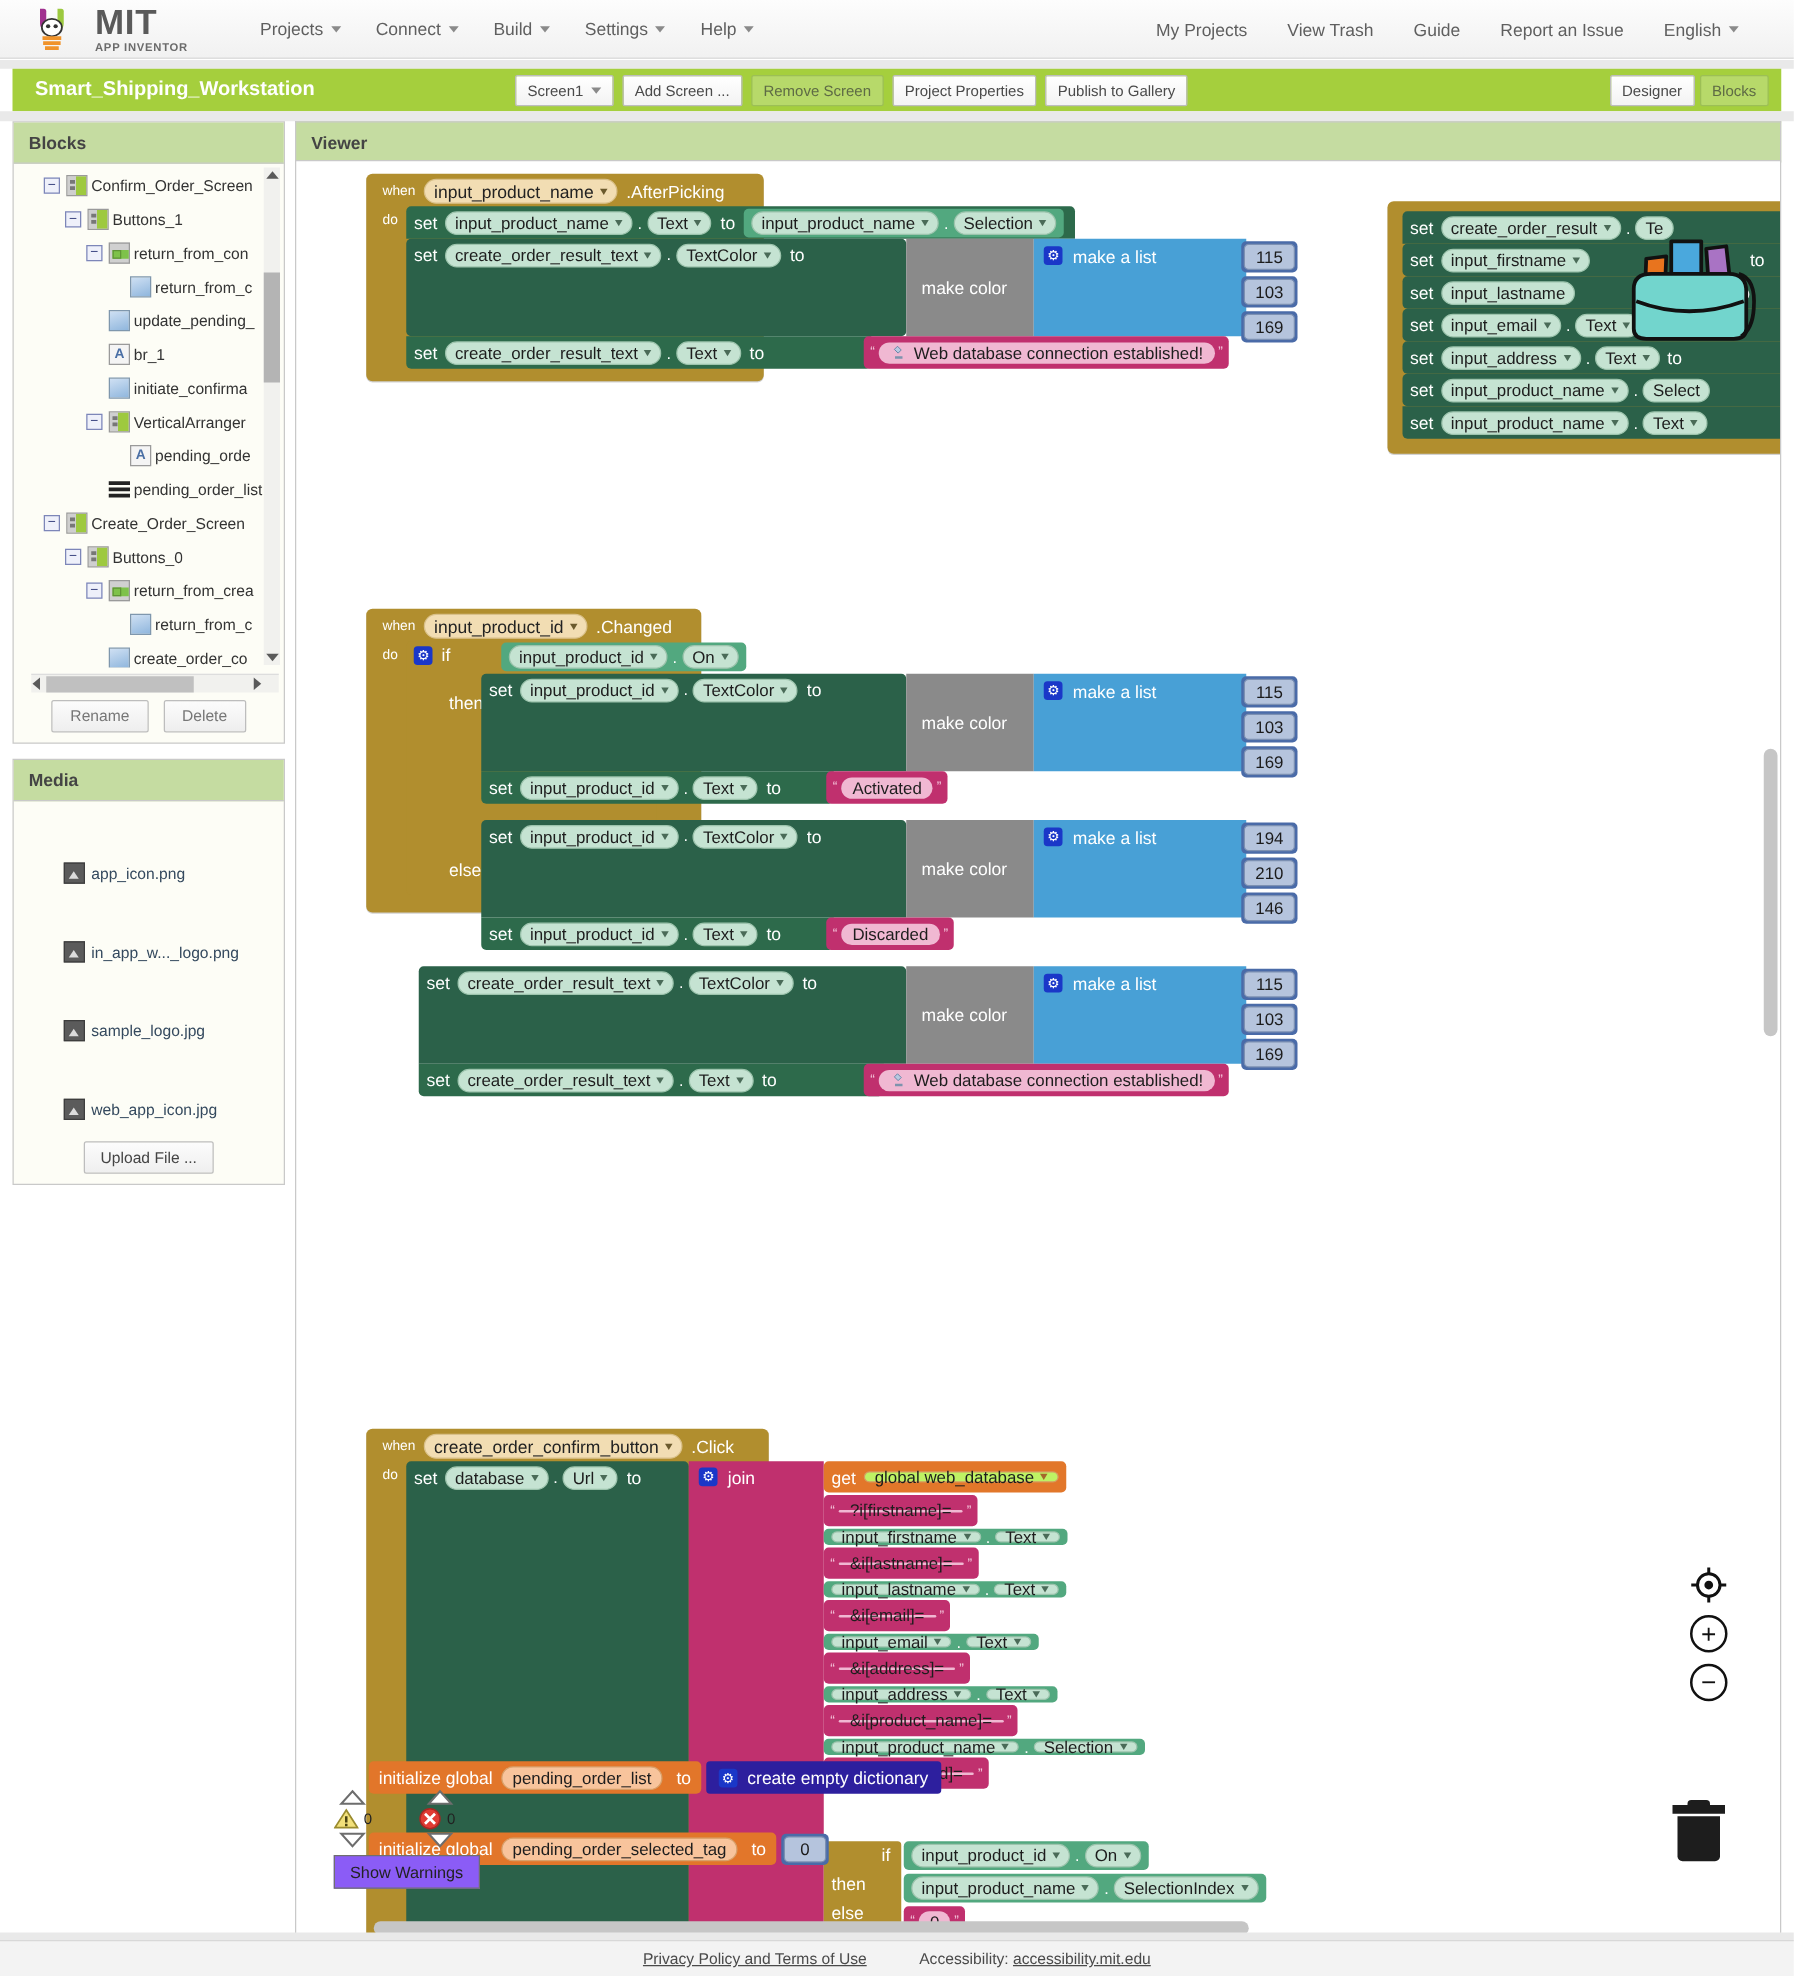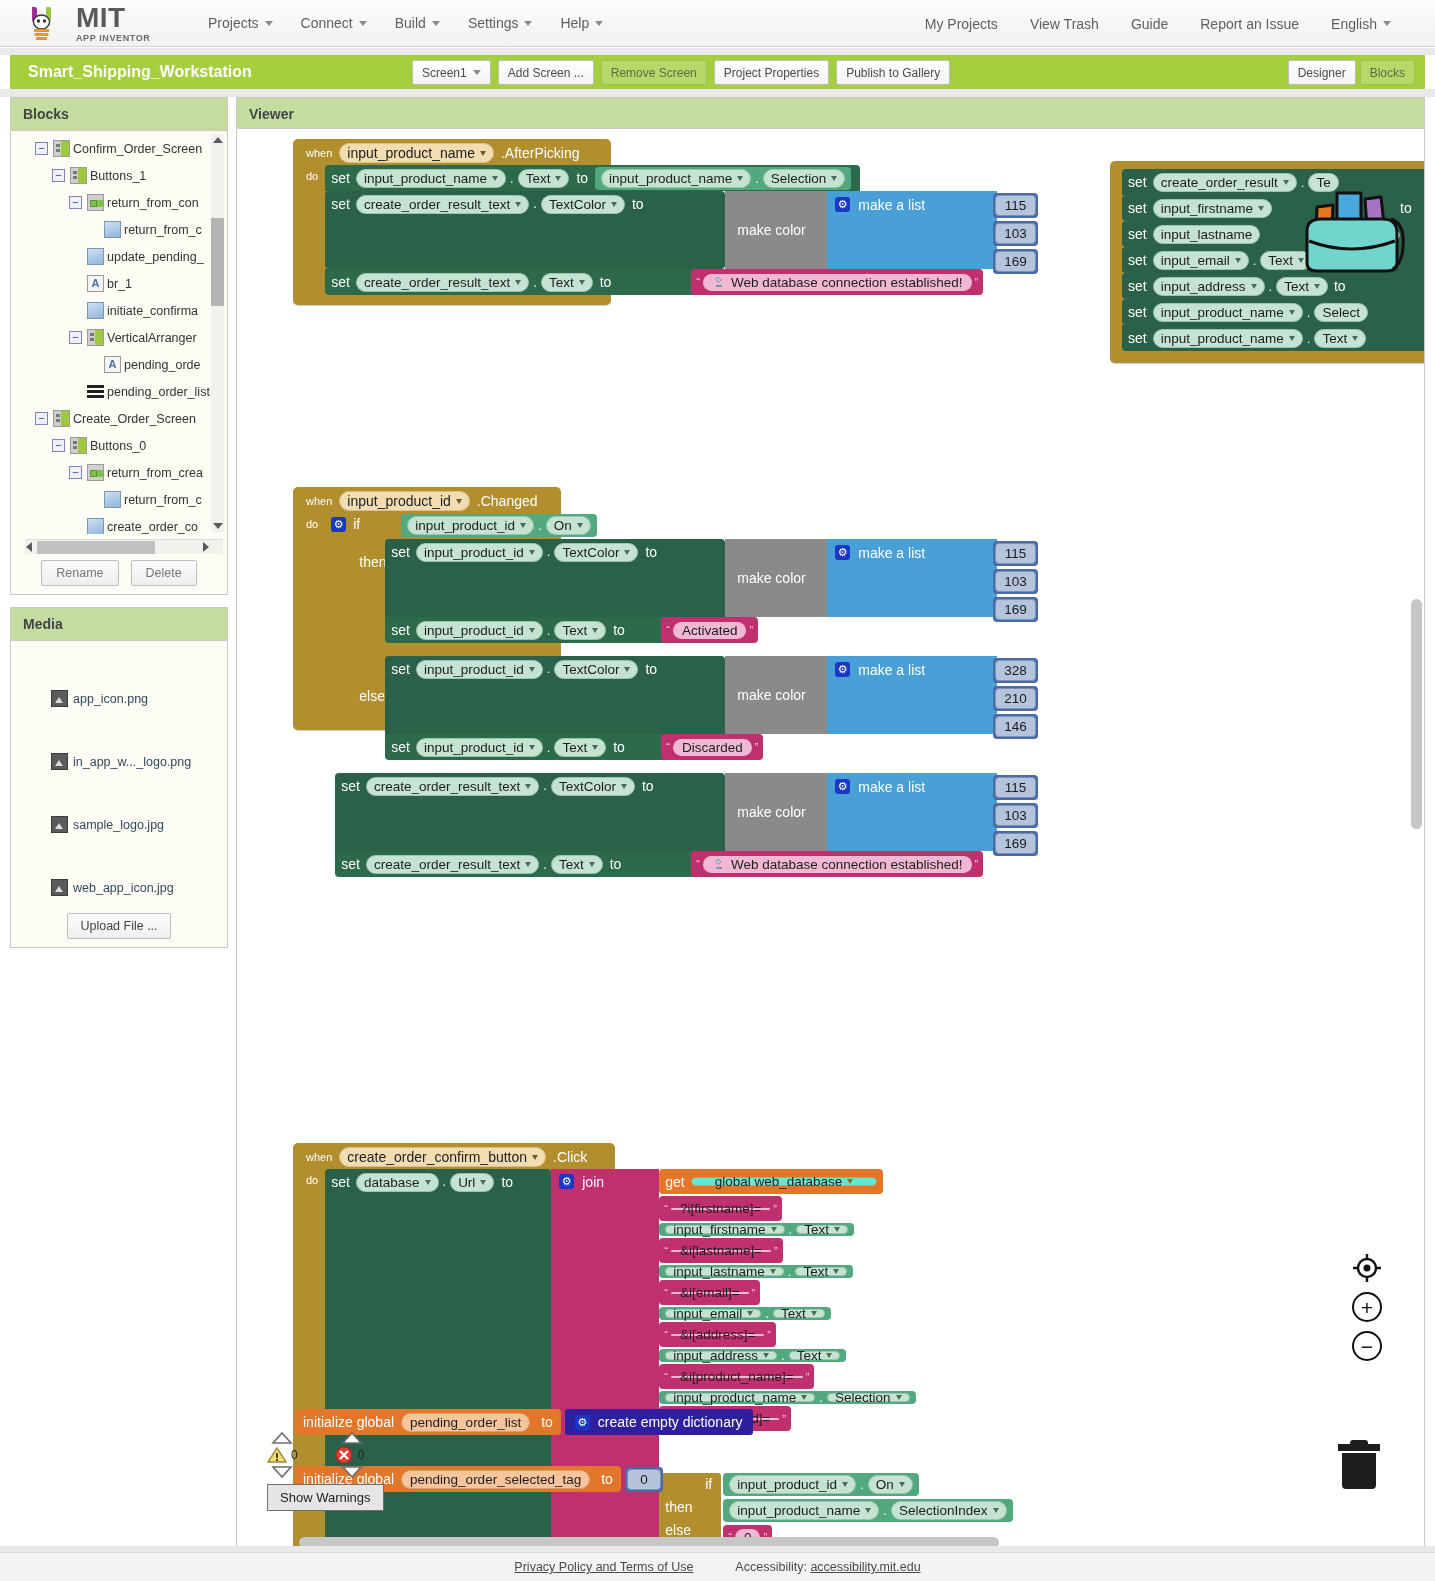--- a/index.html
+++ b/index.html
@@ -162,21 +162,21 @@
   .strpill{
     background:#f0b8d2; border-radius:9px; color:#1d1d1d; font-size:13.5px;
     padding:1px 9px; display:flex;align-items:center;gap:5px; white-space:nowrap;
   }
   .joinblk { background:#c0306e; display:flex; color:#fff; }
   .gear {
     width:15px;height:15px;border-radius:3px;background:#1a37c8;color:#fff;
     display:flex;align-items:center;justify-content:center;font-size:11px; flex:0 0 auto;
   }
   .getblk { background:#e2772a; border-radius:4px; display:flex;align-items:center;color:#fff;}
-  .getpill{ background:#5eead4; border:1px solid #d69a5f; border-radius:10px; color:#1d1d1d; font-size:13.5px;padding:1px 23px;display:flex;align-items:center;gap:5px;}
+  .getpill{ background:#bef264; border:1px solid #d69a5f; border-radius:10px; color:#1d1d1d; font-size:13.5px;padding:1px 8px;display:flex;align-items:center;gap:5px;}
   .initblk{ background:#e2762a; border-radius:4px; display:flex;align-items:center;color:#fff; }
   .initpill{ background:#f8c49c; border:1px solid #d8a06a; border-radius:10px; color:#1d1d1d;font-size:13.5px;padding:1px 8px;}
   .dictblk{ background:#2d1f9e; border-radius:3px; color:#fff; display:flex;align-items:center;padding:3px 10px;gap:8px;font-size:14px;}
   .ifblk{ background:#b18e2e; border-radius:4px; color:#fff; }
 
   
   #rightblk{ position:absolute; left:873px; top:32px; width:320px; }
   #bagicon{ position:absolute; left:175px; top:10px; width:130px; height:105px; }
 
   
@@ -184,21 +184,21 @@
   .zbtn{width:30px;height:30px;border:2.5px solid #111;border-radius:50%;display:flex;align-items:center;justify-content:center;cursor:pointer;background:#fff;}
   .zbtn span{font-size:21px;line-height:1;color:#111;font-weight:300;}
   #centerbtn{position:relative;width:30px;height:30px;}
   #trash{ position:absolute; right:42px; bottom:60px; width:46px; height:55px; cursor:pointer;}
 
   
   #warnbox{ position:absolute; left:30px; bottom:72px; }
   .wrow{display:flex;align-items:center;gap:4px;}
   #showwarn{
     position:absolute; left:30px; bottom:40px;
-    background:#e5e5e5;border:1px solid #6f6f6f;padding:5px 12px;font-size:13px;color:#222;cursor:pointer;
+    background:#8b5cf6;border:1px solid #6f6f6f;padding:5px 12px;font-size:13px;color:#222;cursor:pointer;
   }
 
   
   #vscroll{position:absolute;right:2px;top:470px;width:11px;height:230px;background:#c6c6c6;border-radius:6px;}
   #hscroll{position:absolute;left:62px;bottom:3px;width:700px;height:11px;background:#c6c6c6;border-radius:6px;}
 
   
   #footer{
     position:absolute;left:0;bottom:0;width:1435px;height:29px;
     background:#f3f3f3;border-top:1px solid #d8d8d8;
@@ -612,21 +612,21 @@
           </div>
           <div class="graybox" style="position:absolute;left:400px;top:143px;width:102px;height:78px;padding-left:12px;font-size:14px;">
               <span>make color</span>
             </div>
           <div class="bluebox" style="position:absolute;left:502px;top:143px;width:170px;height:78px;padding:6px 0 0 8px;align-items:flex-start;gap:8px;font-size:14px;">
             <span class="gear">⚙</span>
             <span>make a list</span>
           </div>
           <div style="position:absolute;left:668px;top:145px;">
             <div class="numouter" style="display:block;margin-bottom:3px;">
-                <div class="numpill">328</div>
+                <div class="numpill">194</div>
               </div>
             <div class="numouter" style="display:block;margin-bottom:3px;">
                 <div class="numpill">210</div>
               </div>
             <div class="numouter" style="display:block;">
                 <div class="numpill">146</div>
               </div>
           </div>
 
           <div class="setblk" style="position:absolute;left:60px;top:221px;padding:3px 6px;width:282px;height:26px;border-radius:0 0 4px 4px;">

